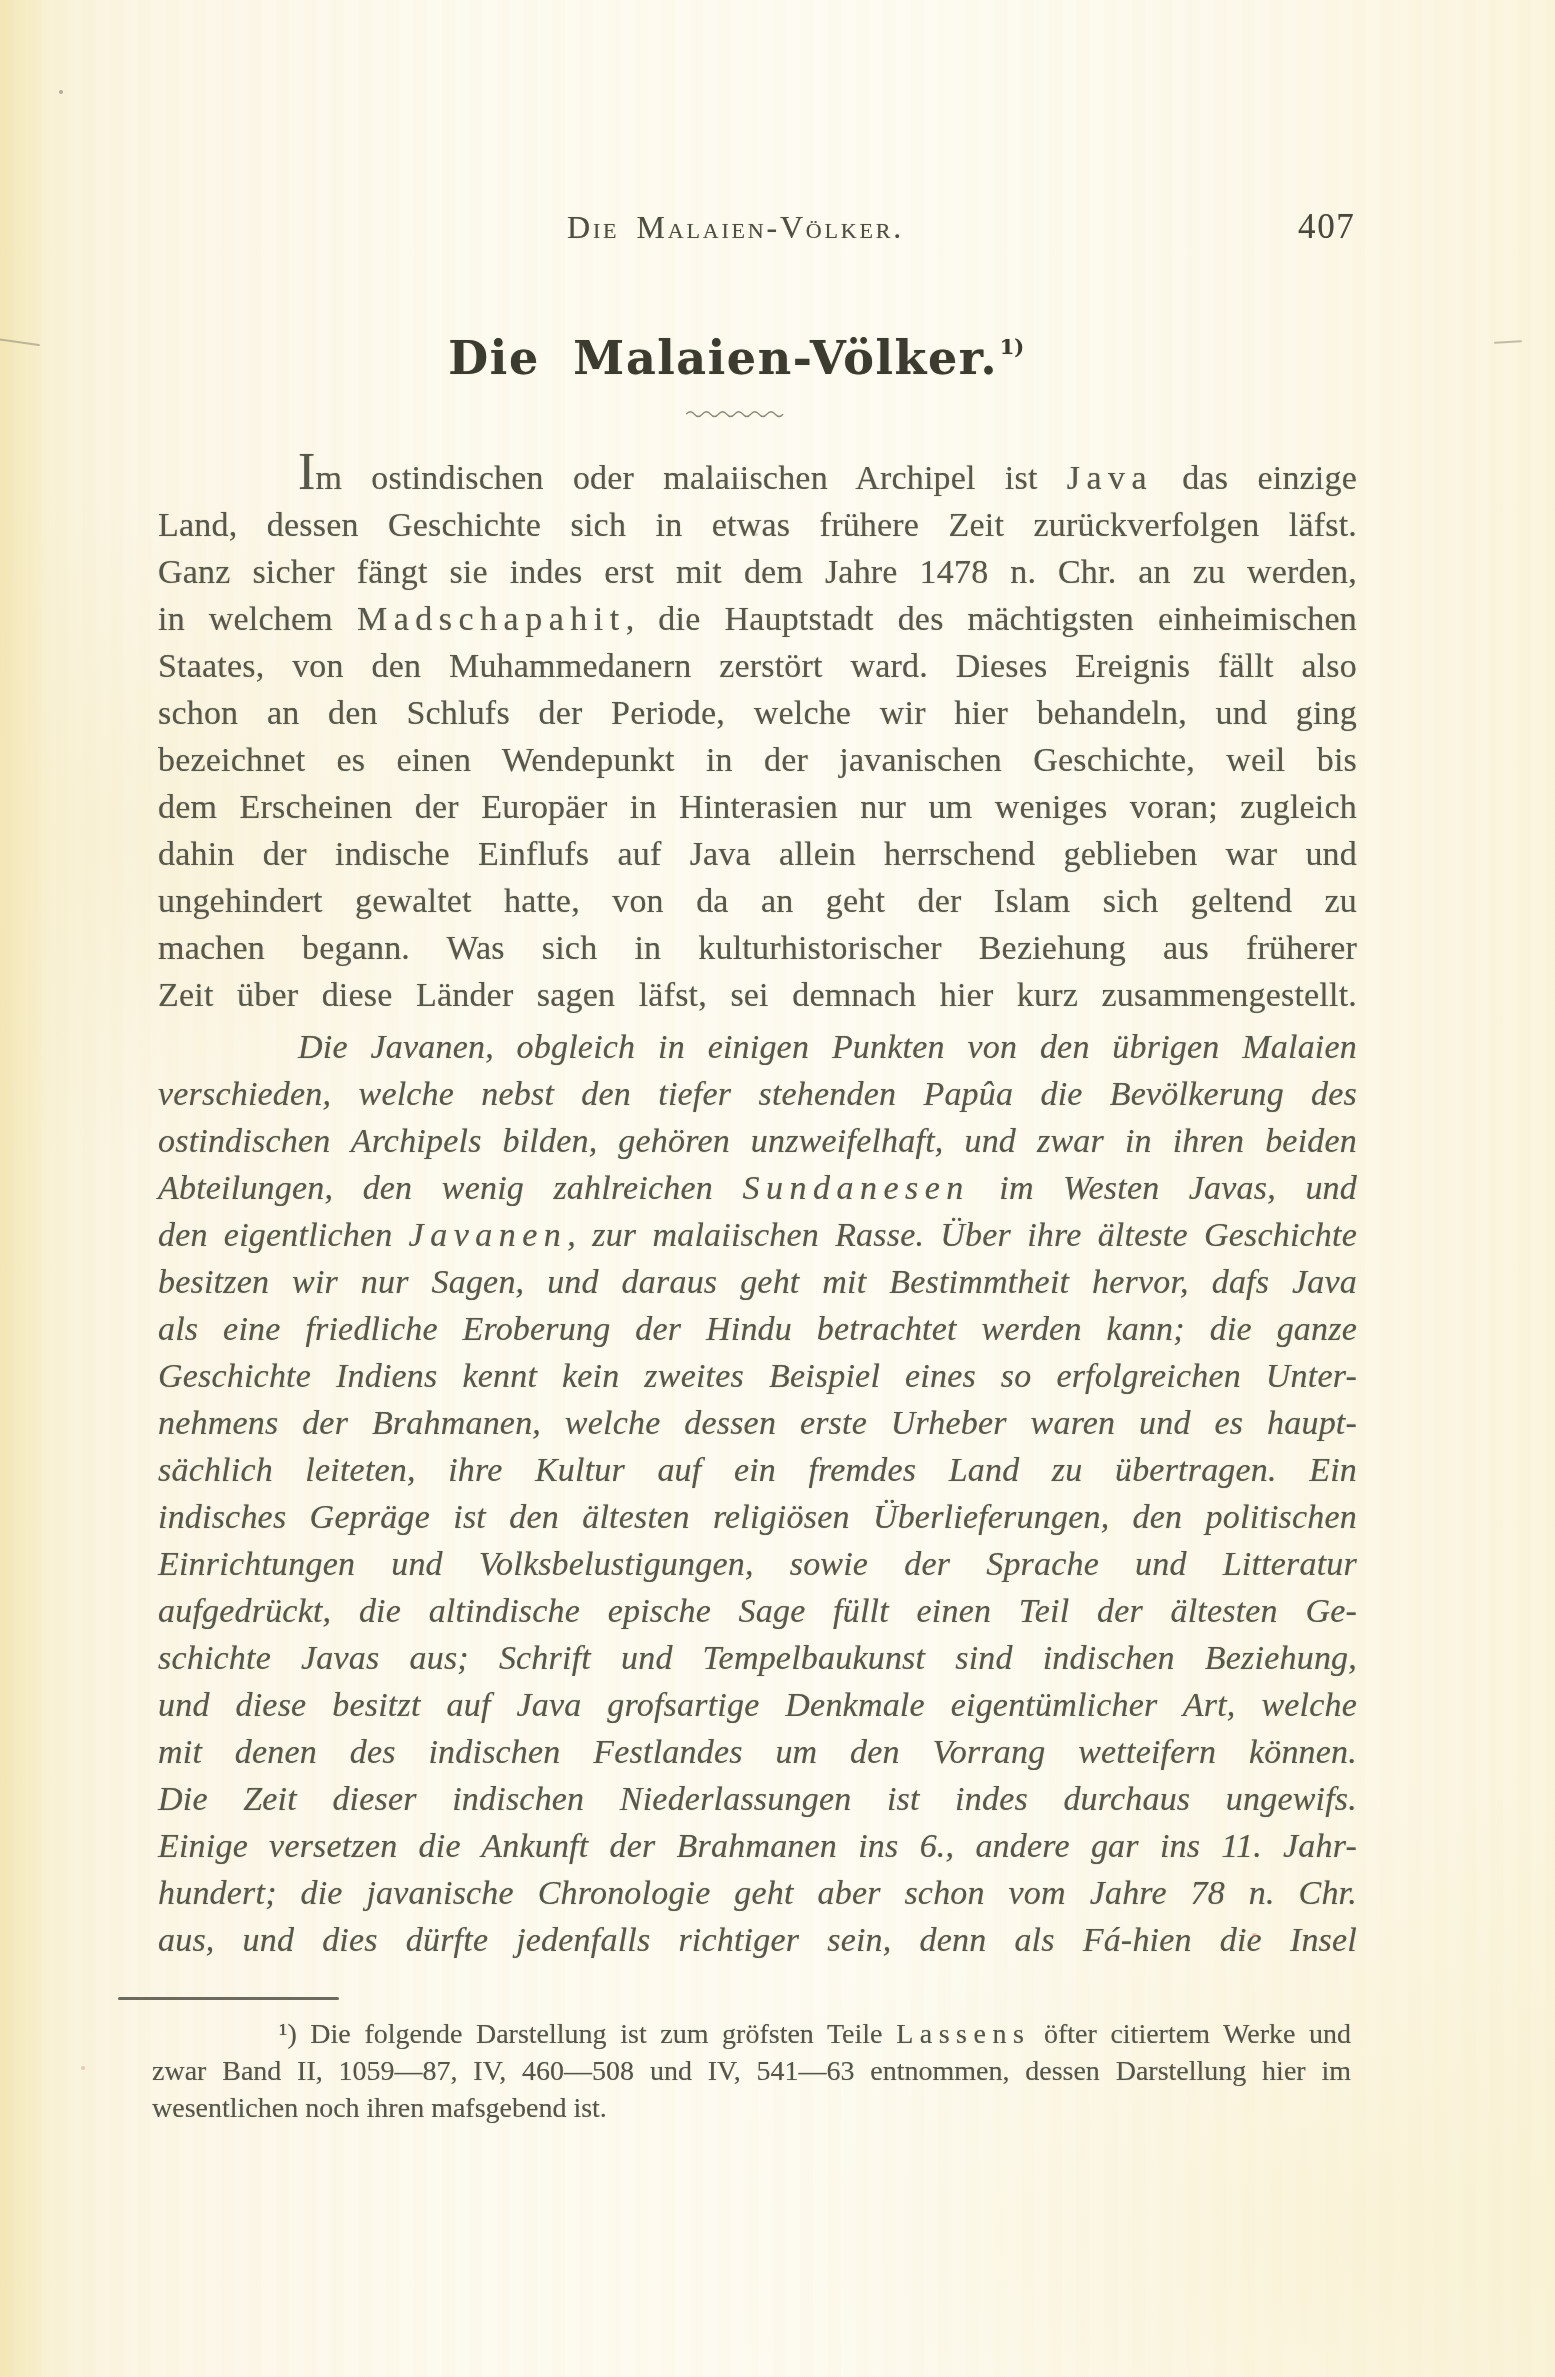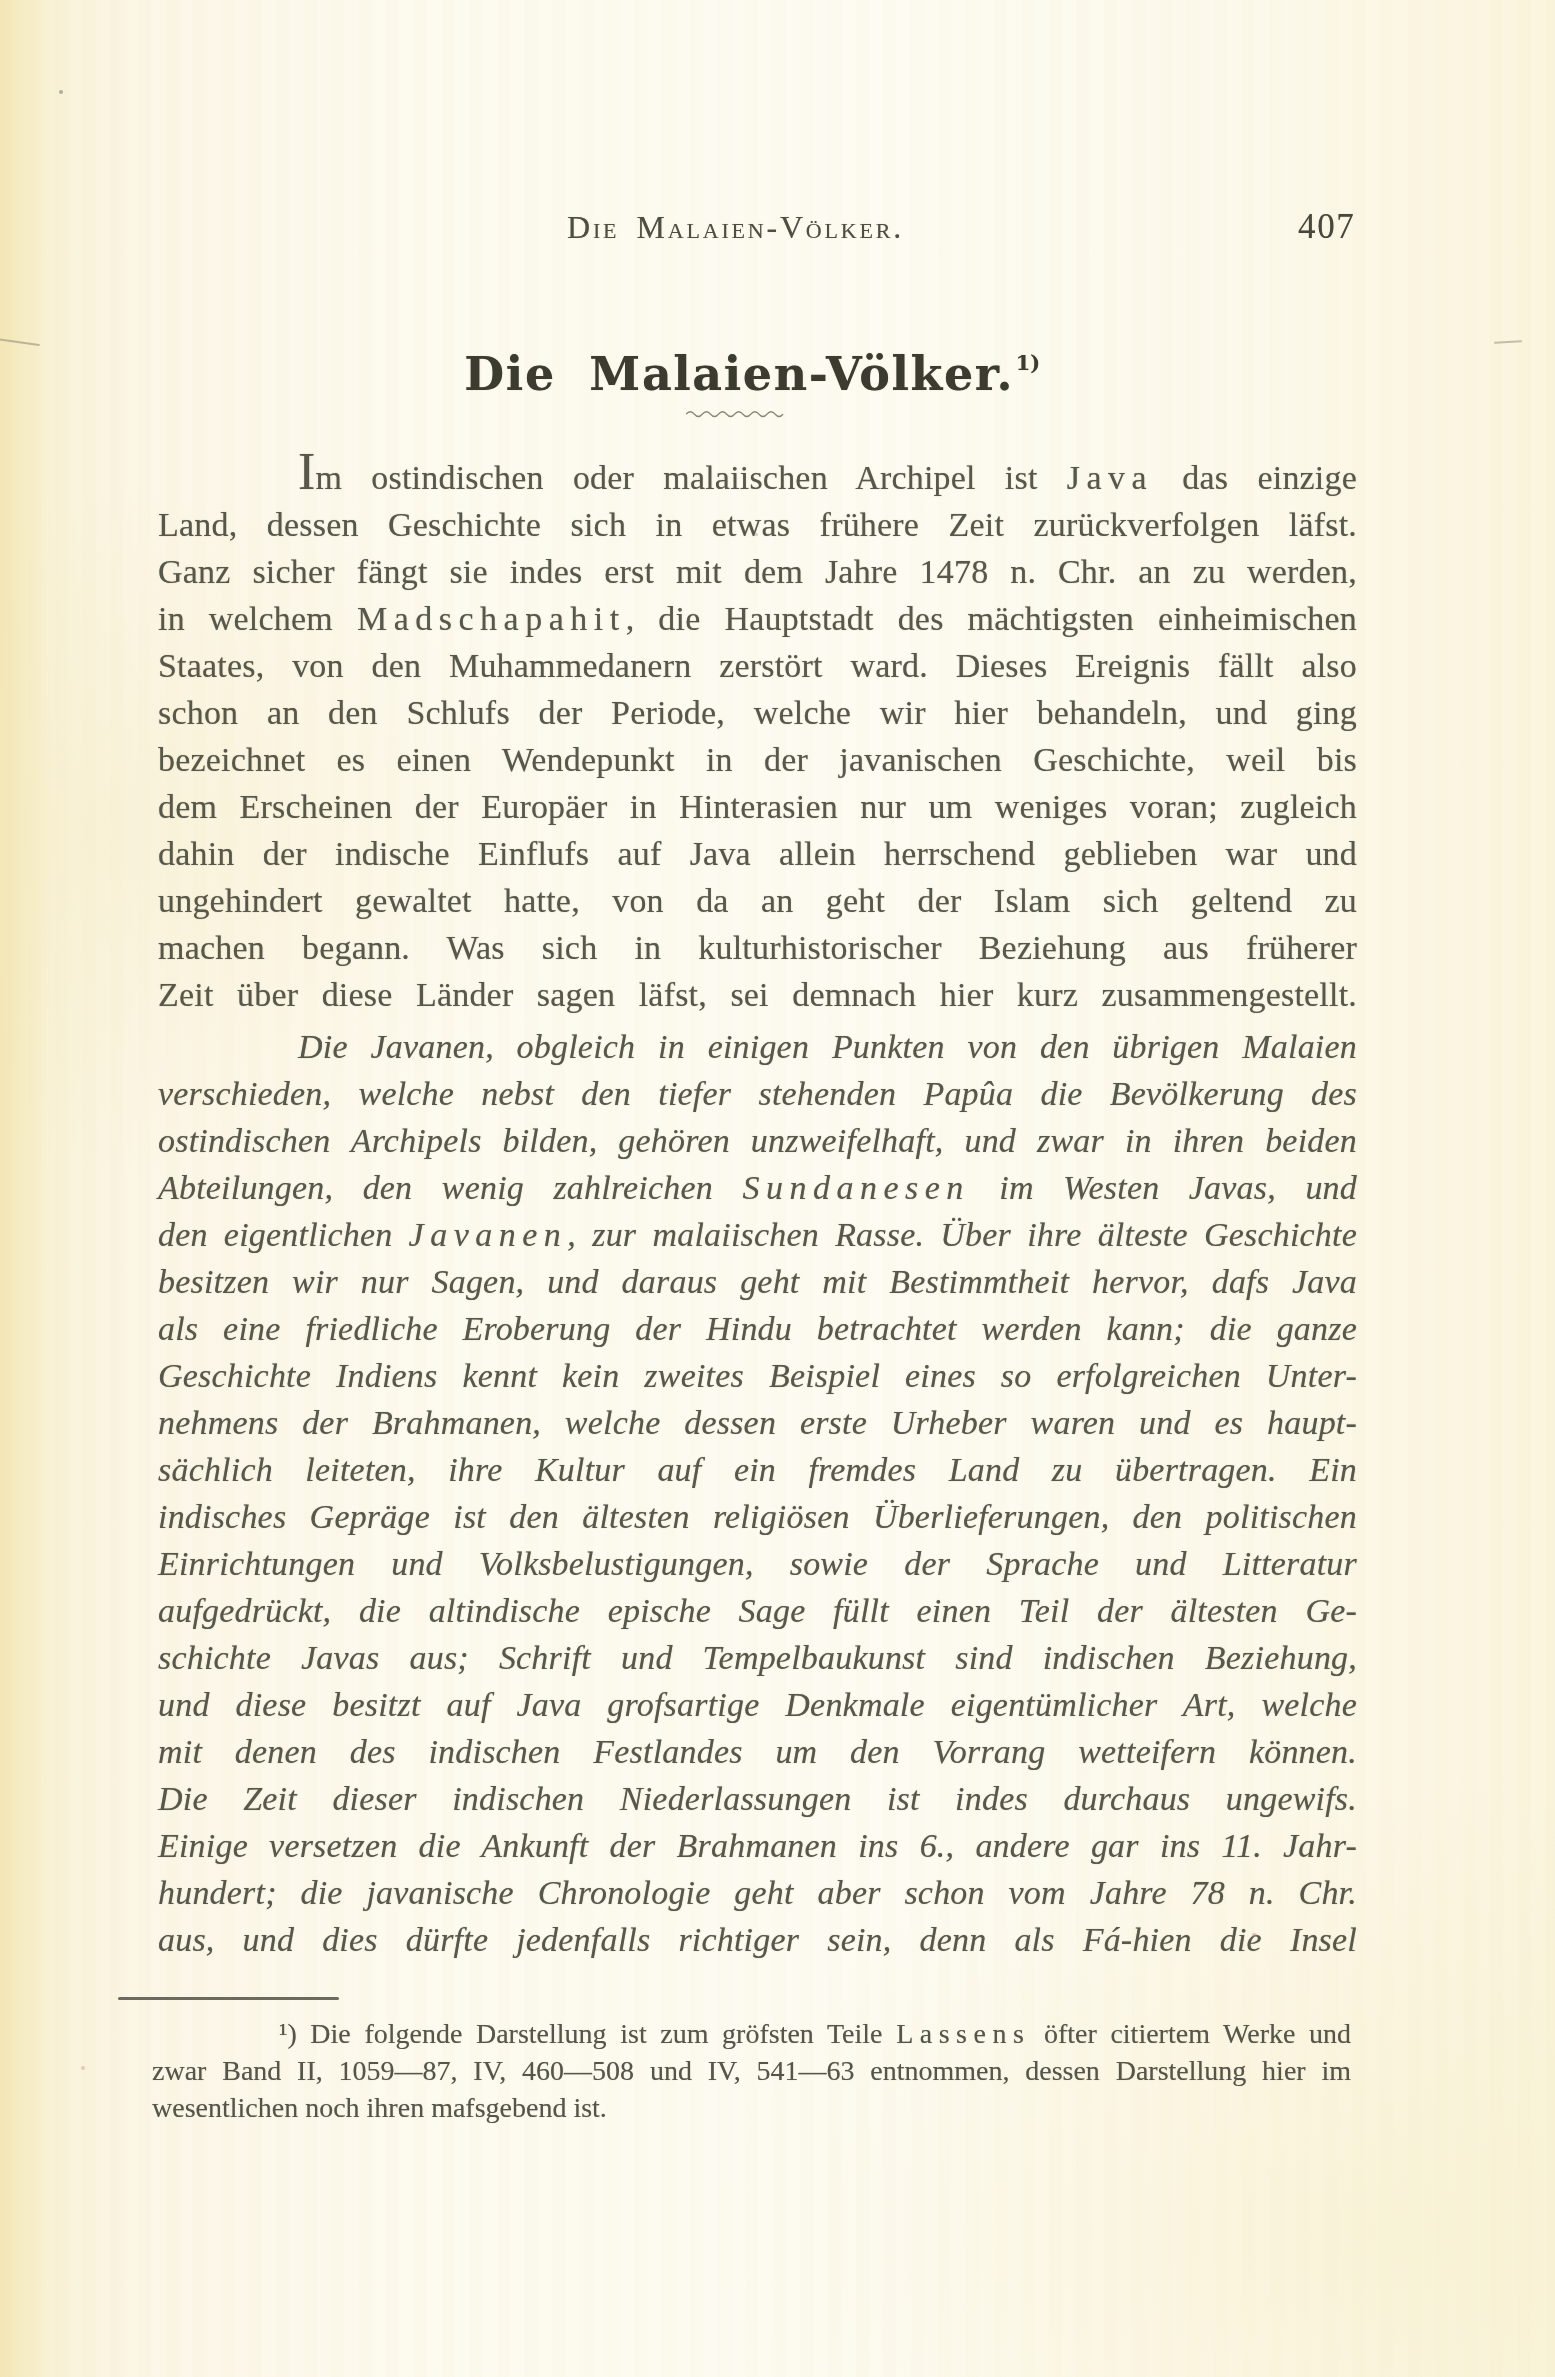--- a/index.html
+++ b/index.html
@@ -28,21 +28,21 @@
   .head-text {
     font-variant:small-caps; font-size:32px; letter-spacing:2.8px; word-spacing:6.5px;
     text-shadow:0 0 0.8px rgba(80,80,64,.45);
   }
   .page-num {
     position:absolute; right:1.6px; top:-1.6px; font-size:35px; letter-spacing:1.6px;
     color:#47473c; text-shadow:0 0 0.8px rgba(80,80,64,.4);
   }
   
   .title {
-    position:absolute; left:114px; top:331px; width:1243px; margin:16px;
+    position:absolute; left:114px; top:331px; width:1243px; margin:0;
     text-align:center; font-size:46px; font-weight:bold; letter-spacing:1.6px;
     word-spacing:16px; color:#3b3b30; text-shadow:0 0 0.8px rgba(60,60,48,.5);
     font-family:"DejaVu Serif","Liberation Serif",serif;
   }
   .fnref {
     font-size:21px; letter-spacing:0; word-spacing:normal;
     position:relative; top:-3.2px; left:1.6px; vertical-align:super;
   }
   .ornament { position:absolute; left:114px; top:406px; width:1243px; text-align:center; }
   

